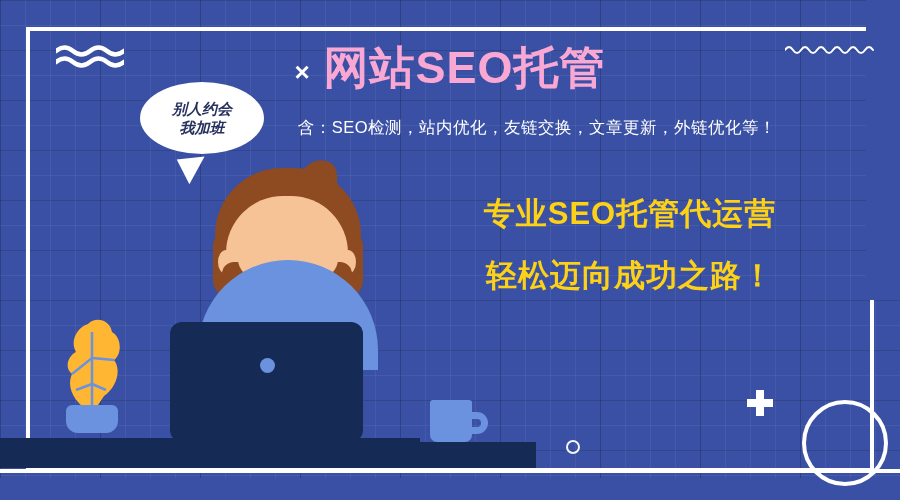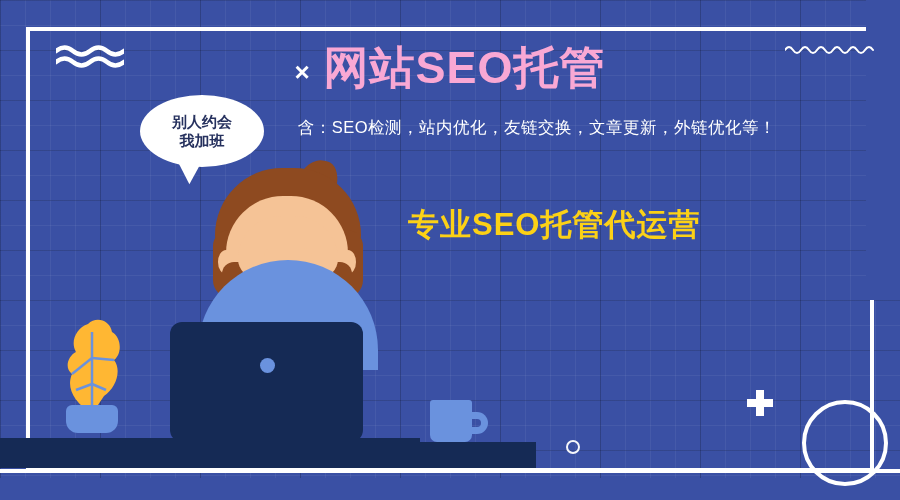--- a/index.html
+++ b/index.html
@@ -94,37 +94,37 @@
   }
   .subtitle{
     position:absolute; left:0; top:117px; width:776px;
     text-align:right;
     color:#ffffff; font-size:16.5px; letter-spacing:.5px;
     white-space:nowrap;
   }
 
   
   .slogans{
-    position:absolute; left:408px; top:193px; width:470px;
+    position:absolute; left:395px; top:193px; width:470px;
+    text-align:center;
     color:#FCD116;
     font-size:31px; font-weight:700;
     letter-spacing:1px;
-    margin-top:11px;
   }
   .slogans .line{ margin-bottom:20px; white-space:nowrap; }
   .slogans .line:last-child{ margin-bottom:0; }
 
   
   .bubble{
-    position:absolute; left:140px; top:95px;
+    position:absolute; left:140px; top:82px;
     width:124px; height:72px;
     background:#ffffff; border-radius:50%;
     display:flex; flex-direction:column;
     align-items:center; justify-content:center;
-    color:#26315e; font-size:15px; font-weight:700; line-height:1.28;
+    color:#26315e; font-size:15px; font-weight:700; line-height:1.28;font-style:italic;
   }
   .bubble .t{ white-space:nowrap; }
   .bubble-tail{
     position:absolute; left:178px; top:158px;
     width:0; height:0;
     border-left:10px solid transparent;
     border-right:18px solid transparent;
     border-top:26px solid #ffffff;
     transform:rotate(-6deg);
   }
@@ -313,15 +313,16 @@
   </div>
 
   <div class="title-row">
     <span class="title-x">×</span>
     <span class="title-main">网站SEO托管</span>
   </div>
   <div class="subtitle">含：SEO检测，站内优化，友链交换，文章更新，外链优化等！</div>
 
   <div class="slogans">
     <div class="line">专业SEO托管代运营</div>
+    <div class="line">轻松迈向成功之路！</div>
   </div>
 
 </div>
 
 </body></html>

